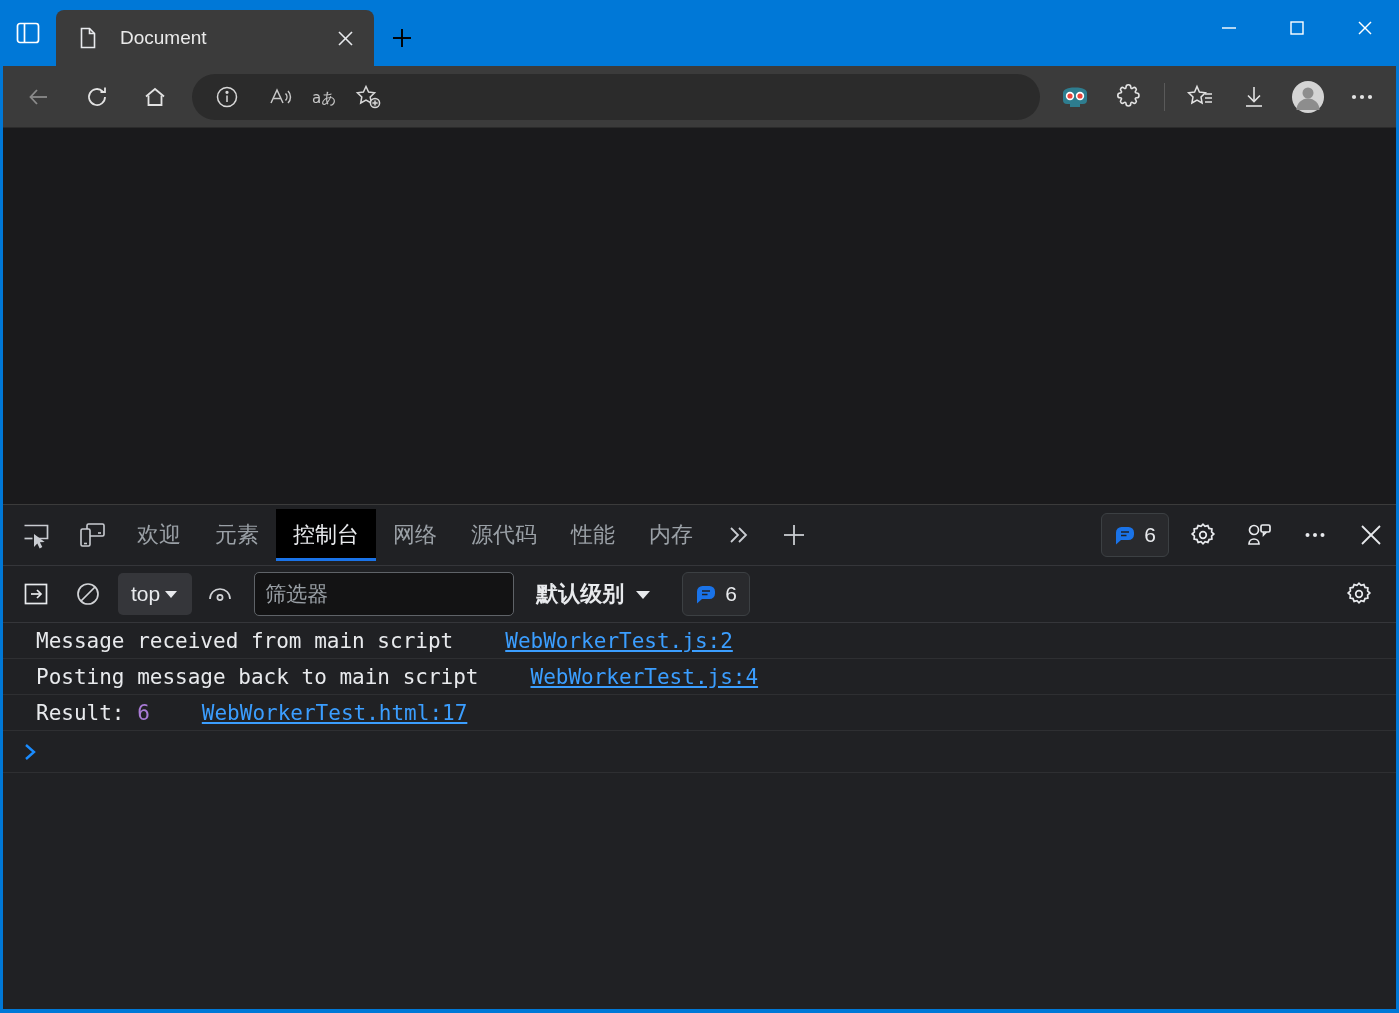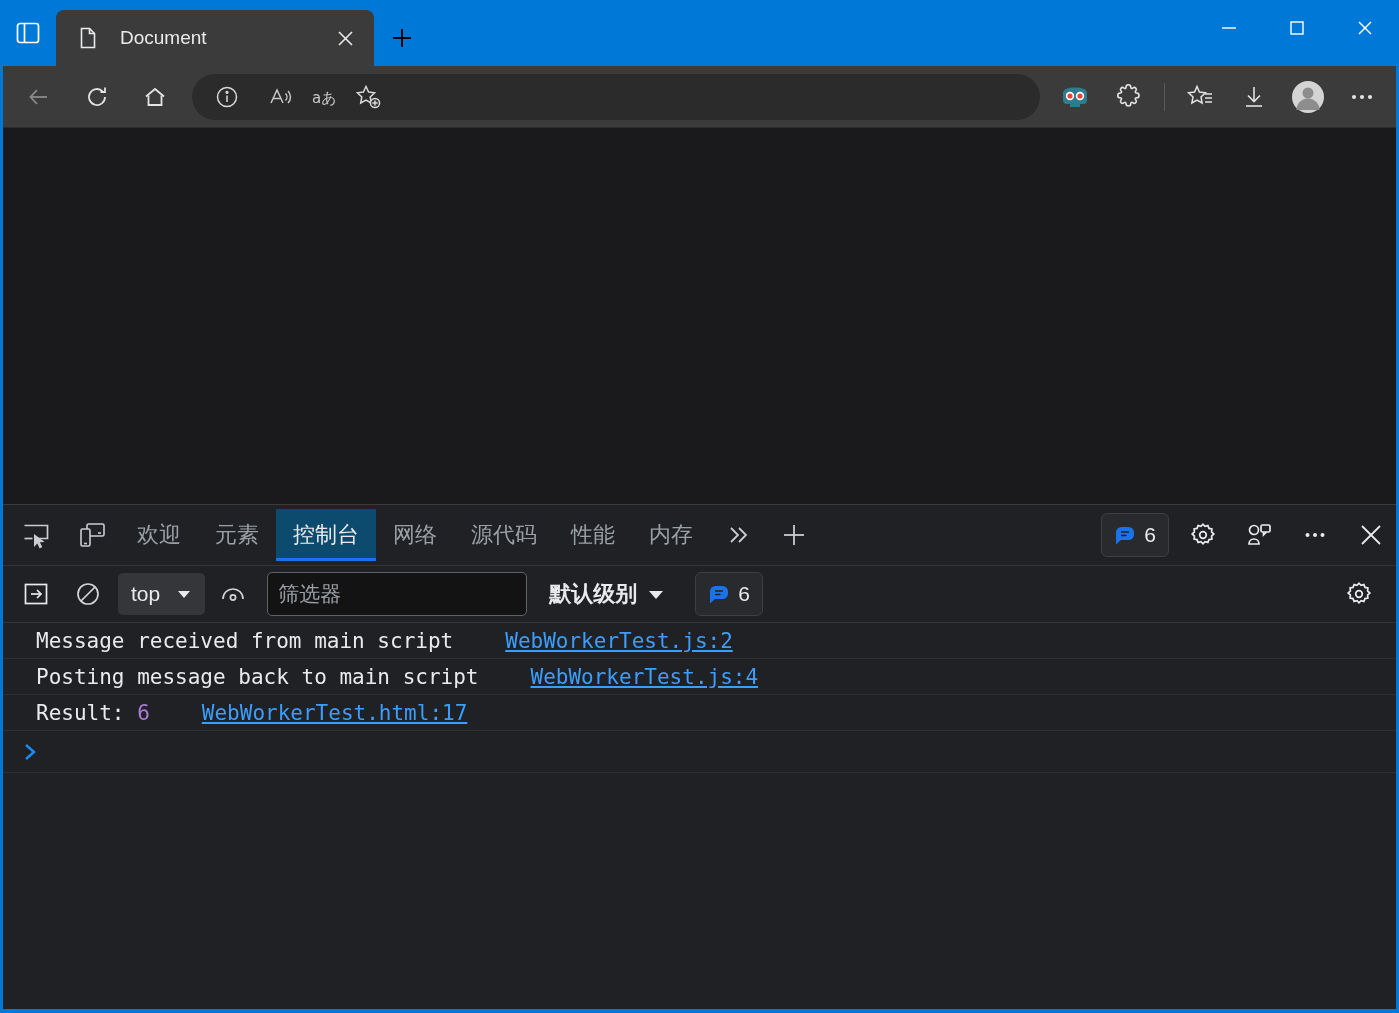--- a/index.html
+++ b/index.html
@@ -73,40 +73,40 @@
   }
   .dt-tabbar {
     height: 61px; flex: 0 0 61px; display: flex; align-items: center;
     background: #202124; border-bottom: 1px solid #35363a; padding-left: 8px;
   }
   .dt-iconbtn { width: 50px; height: 48px; display: flex; align-items: center; justify-content: center; border-radius: 4px; margin: 0 3px; }
   .dt-tab {
     height: 52px; padding: 0 17px; display: flex; align-items: center; justify-content: center;
     color: #9aa0a6; font-size: 22px; position: relative; white-space: nowrap;
   }
-  .dt-tab.active { color: #e8eaed; background: #0c4a6e; }
+  .dt-tab.active { color: #e8eaed; background: #000000; }
   .dt-tab.active::after {
     content: ""; position: absolute; left: 0; right: 0; bottom: 0; height: 3px; background: #1a73e8;
   }
   .dt-tabbar-spacer { flex: 1 1 auto; }
   .dt-badge {
     display: flex; align-items: center; gap: 8px;
     height: 44px; padding: 0 12px; border: 1px solid #3c4043; border-radius: 6px;
     background: #292a2d; margin: 0 6px;
   }
   .dt-badge-count { color: #e8eaed; font-size: 21px; }
 
   .dt-filterbar {
     height: 57px; flex: 0 0 57px; display: flex; align-items: center;
     background: #202124; border-bottom: 1px solid #35363a; padding: 0 10px 0 14px;
   }
   .fb-icon { width: 44px; height: 42px; display: flex; align-items: center; justify-content: center; border-radius: 4px; margin-right: 8px; }
   .ctx-select {
     height: 42px; background: #35363a; border-radius: 5px; display: flex; align-items: center;
-    gap: 16px; padding: 0 13px; margin-right: 6px;
+    gap: 3px; padding: 0 13px; margin-right: 6px;
   }
   .ctx-label { color: #e8eaed; font-size: 21px; }
   .filter-input {
     flex: 0 1 260px; height: 44px; background: #131314; border: 1px solid #5f6368;
     border-radius: 5px; color: #9aa0a6; font-size: 21px;
     padding: 0 10px; display: flex; align-items: center; margin: 0 12px 0 4px;
     font-family: "Liberation Sans", sans-serif;
   }
   .level-select { display: flex; align-items: center; gap: 10px; padding: 0 10px; height: 42px; margin-right: 14px; }
   .level-label { color: #e8eaed; font-size: 22px; font-weight: bold; }

